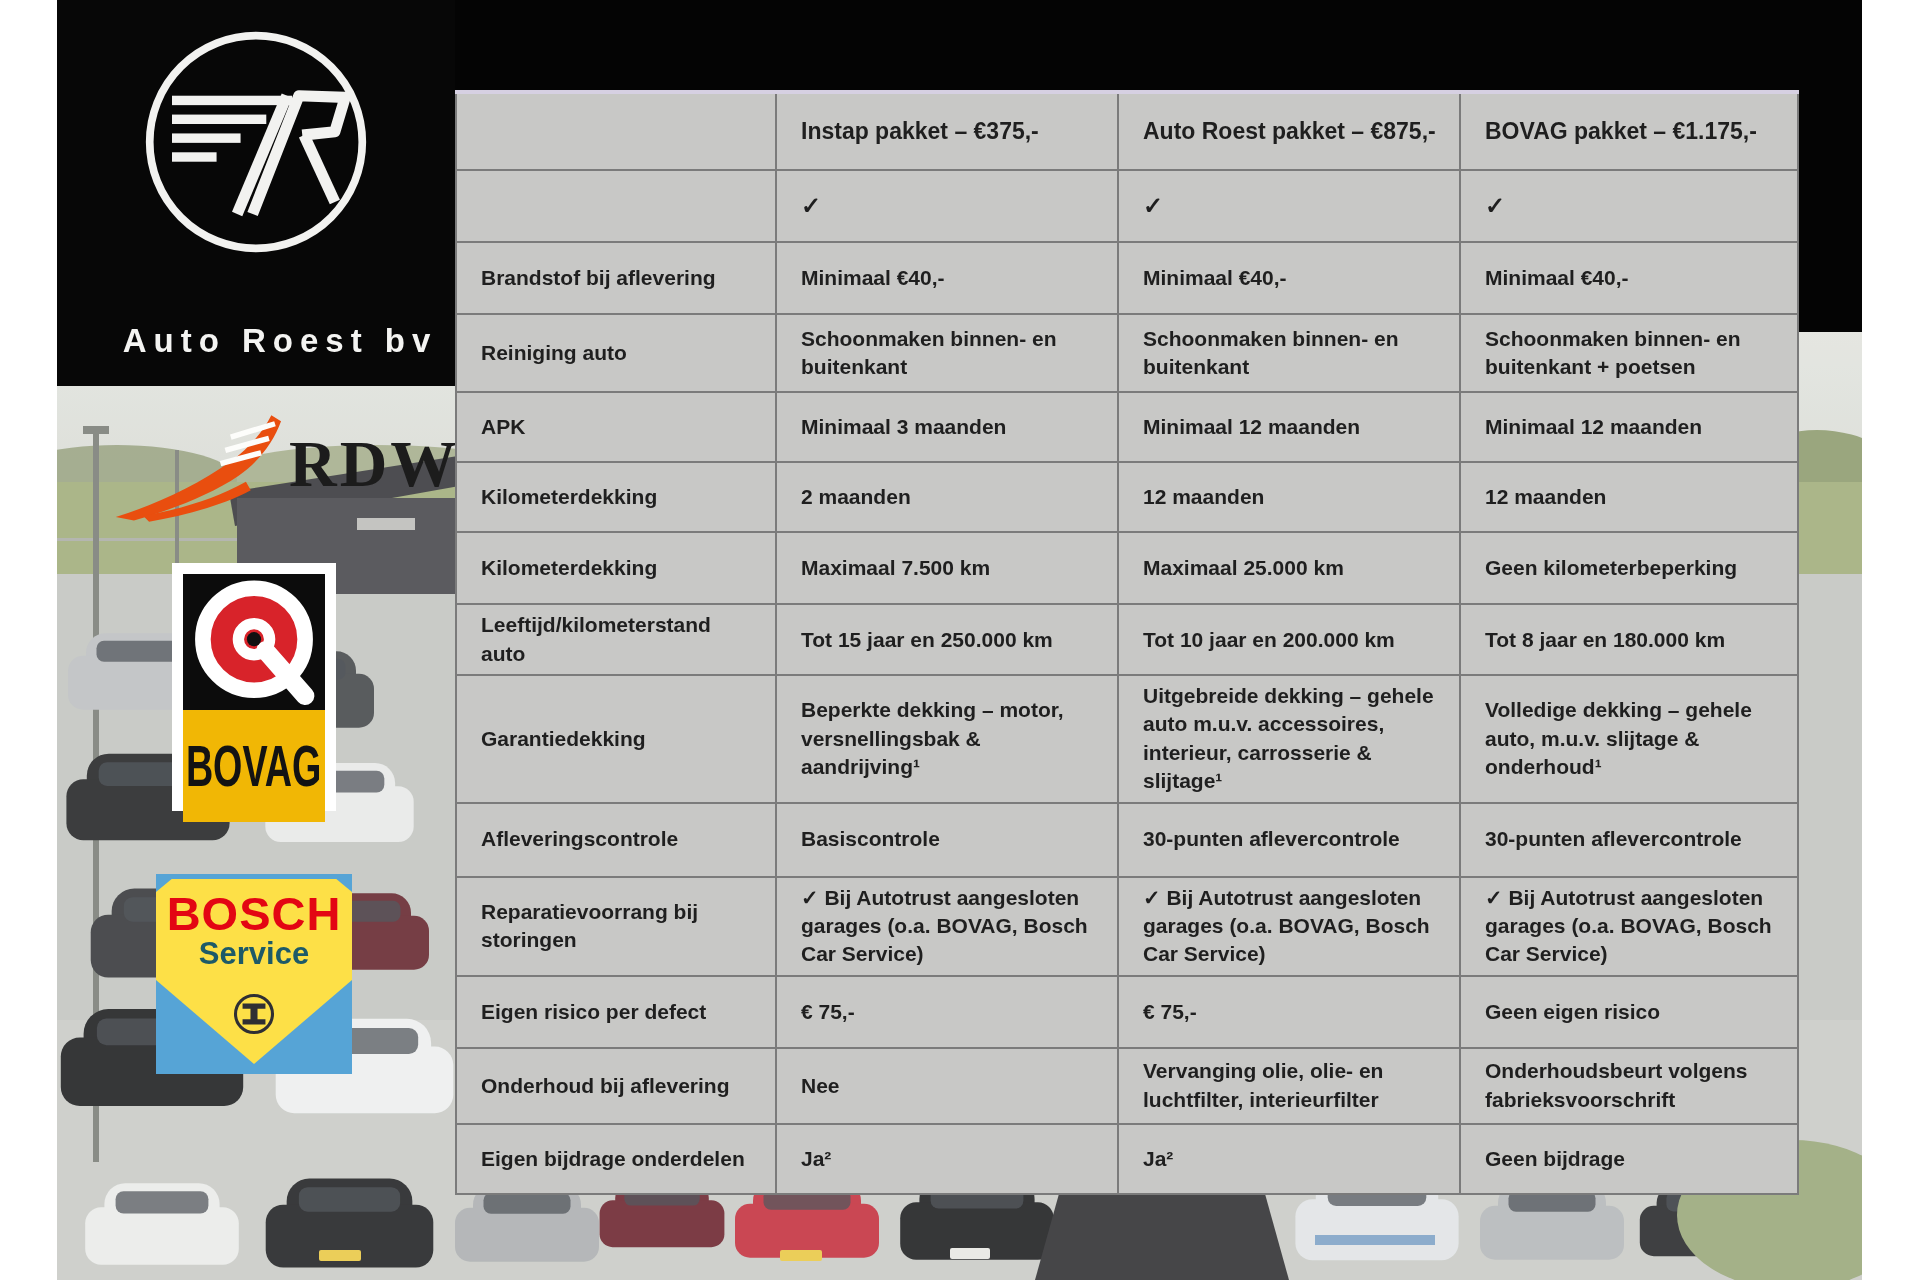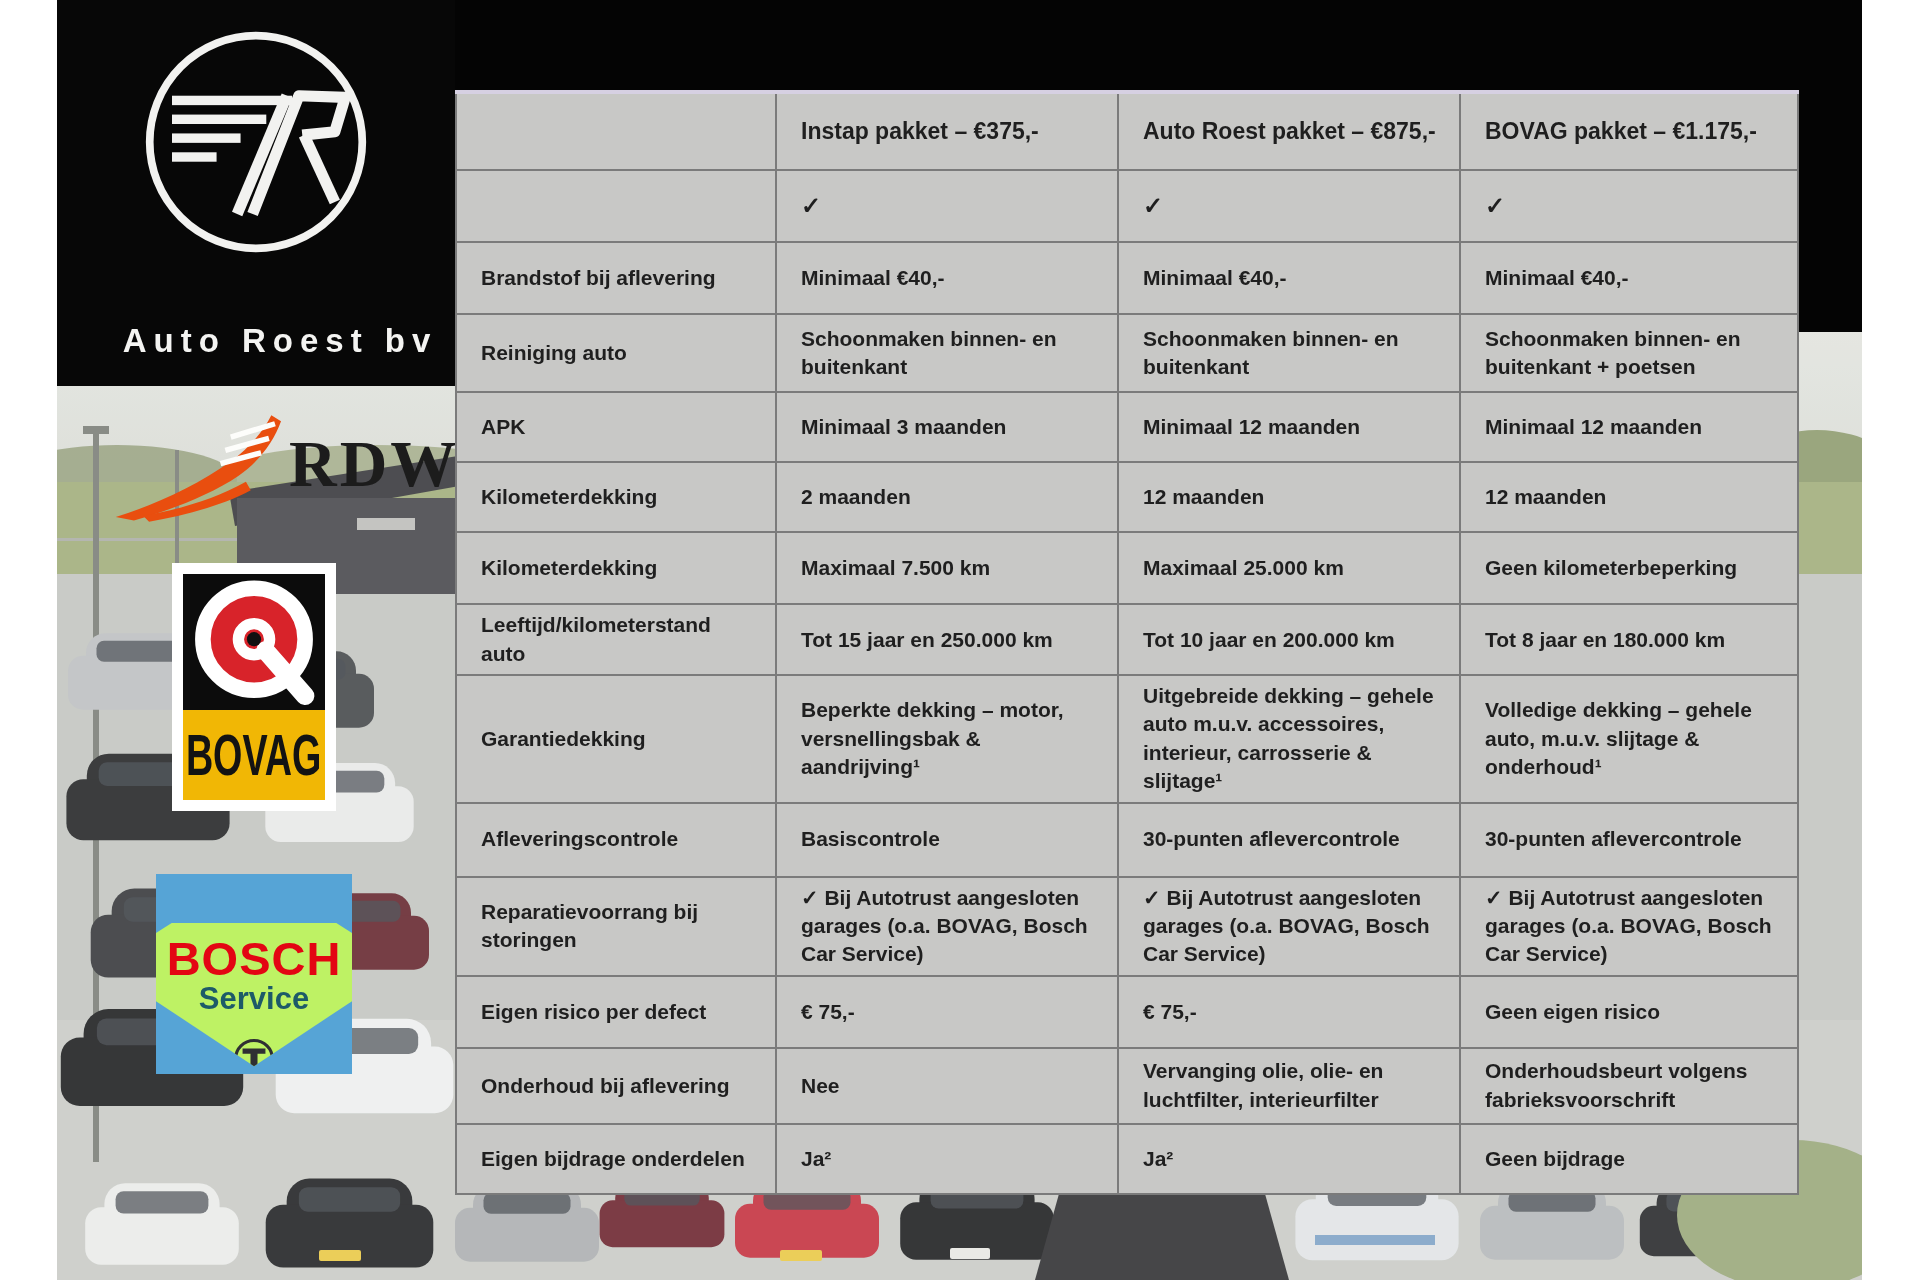--- a/index.html
+++ b/index.html
@@ -19,27 +19,27 @@
   
   .rdw{position:absolute;left:105px;top:408px;width:300px;height:115px;}
   .rdw-flame{position:absolute;left:0;top:0;width:185px;height:115px;}
   .rdw-text{position:absolute;left:178px;top:18px;font-family:"Liberation Serif",serif;
             font-size:66px;font-weight:600;color:#1c1c1c;letter-spacing:3px;margin-left:6px;}
 
   
   .bovag{position:absolute;left:172px;top:563px;width:164px;height:248px;background:#ffffff;
          box-sizing:border-box;padding:11px;}
   .bovag-top{width:100%;height:136px;display:block;}
-  .bovag-band{width:100%;height:90px;background:#f1b705;display:flex;align-items:center;justify-content:center;}
+  .bovag-band{width:100%;height:112px;background:#f1b705;display:flex;align-items:center;justify-content:center;}
   .bovag-band span{font-size:46px;font-weight:bold;color:#131313;transform:scale(0.82,1.25);letter-spacing:0px;}
 
   
   .bosch{position:absolute;left:156px;top:874px;width:196px;height:200px;background:#56a4d6;}
-  .bosch-shield{position:absolute;inset:0;background:#bef264;
-      clip-path:polygon(0% 9%,8% 2.5%,92% 2.5%,100% 9%,100% 53%,50% 95%,0% 53%);margin-top:45px;}
+  .bosch-shield{position:absolute;inset:0;background:#fde047;
+      clip-path:polygon(0% 9%,8% 2.5%,92% 2.5%,100% 9%,100% 53%,50% 95%,0% 53%);}
   .bosch-line1{position:absolute;left:0;top:12px;width:100%;text-align:center;
       font-size:47px;font-weight:bold;color:#e30613;letter-spacing:1px;}
   .bosch-line2{position:absolute;left:0;top:62px;width:100%;text-align:center;
       font-size:31px;font-weight:bold;color:#1d5a68;}
   .bosch-armature{position:absolute;left:76px;top:118px;width:44px;height:44px;}
 
   
   table.cmp{position:absolute;left:455px;top:90px;width:1342px;height:1105px;
       border-collapse:collapse;table-layout:fixed;background:#c8c8c6;
       border:2px solid #7b7b7b;border-top:4px solid #d6d0e2;

